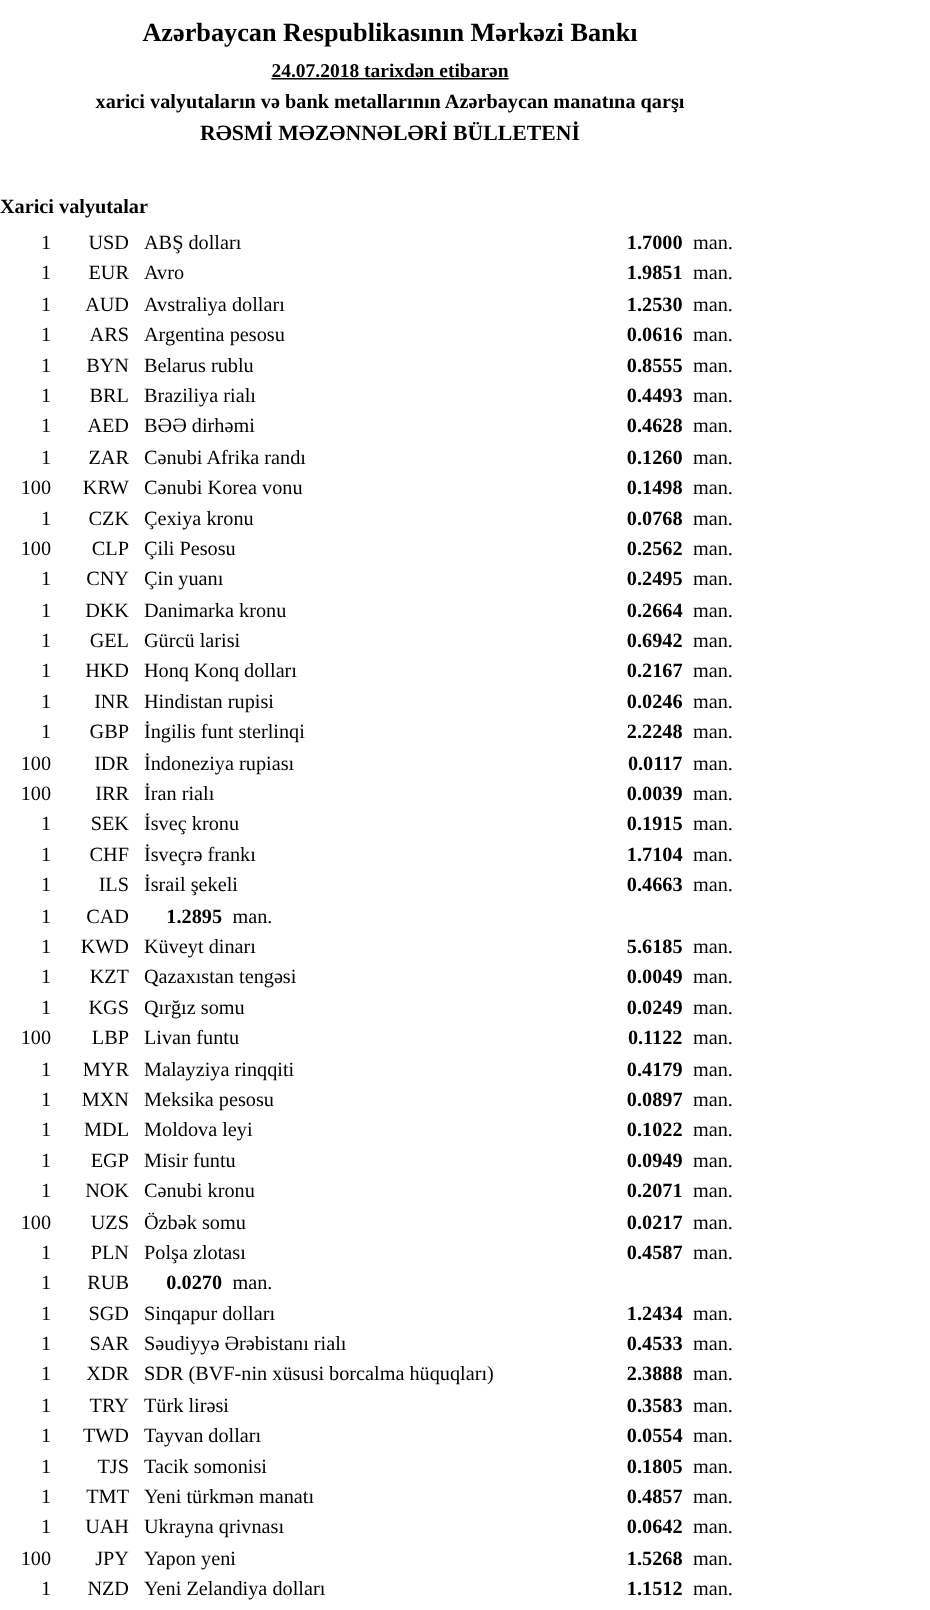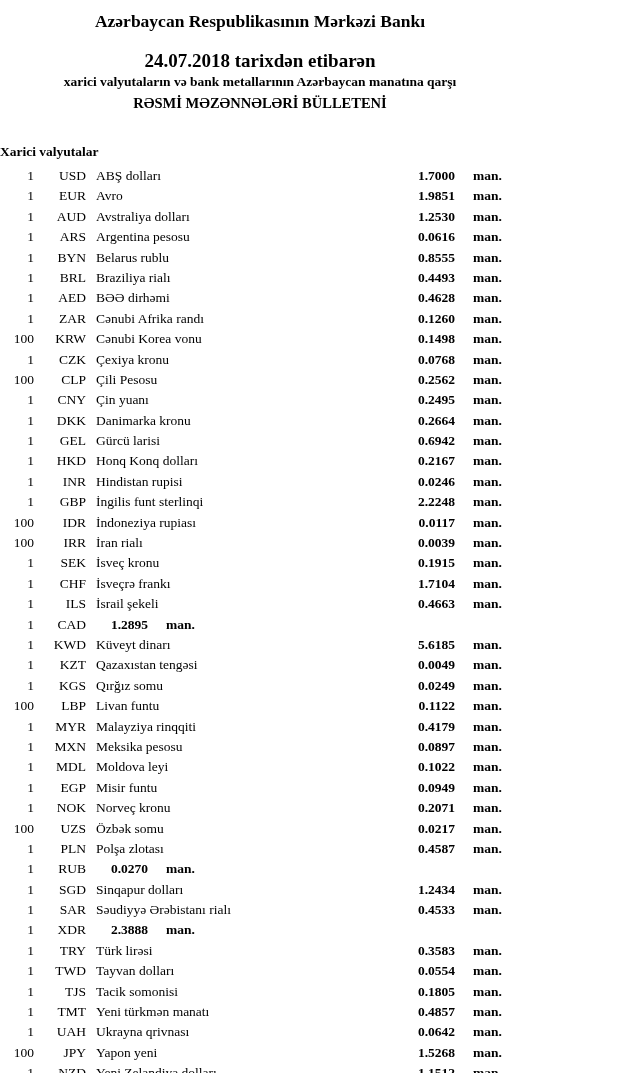--- a/index.html
+++ b/index.html
@@ -21,23 +21,24 @@
   }
   .hdr {
     text-align: center;
     font-weight: bold;
   }
   .hdr-title {
     font-size: 17.5px;
     line-height: 23px;
   }
   .hdr-date {
-    font-size: 19px;
+    font-size: 13px;
     line-height: 18px;
-    margin-top: 19px;
+    margin-top: 5px;
+    text-decoration: underline;
   }
   .hdr-sub {
     font-size: 13.5px;
     line-height: 18px;
     margin-top: 3px;
   }
   .hdr-bulletin {
     font-size: 14.5px;
     line-height: 19px;
     margin-top: 3px;
@@ -80,23 +81,22 @@
   }
   .rate {
     width: 62px;
     text-align: right;
     font-weight: bold;
     flex: 0 0 auto;
   }
   .unit {
     width: 40px;
     padding-left: 7px;
-    text-align: right;
+    text-align: left;
     flex: 0 0 auto;
-    font-weight: bold;
   }
 </style>
 </head>
 <body>
 
 <div class="page">
   <div class="hdr">
     <div class="hdr-title">Azərbaycan Respublikasının Mərkəzi Bankı</div>
     <div class="hdr-date">24.07.2018 tarixdən etibarən</div>
     <div class="hdr-sub">xarici valyutaların və bank metallarının Azərbaycan manatına qarşı</div>
@@ -349,21 +349,21 @@
     <span class="amount">1</span>
     <span class="code">EGP</span>
     <span class="name">Misir funtu</span>
     <span class="rate">0.0949</span>
     <span class="unit">man.</span>
   </div>
 
   <div class="row">
     <span class="amount">1</span>
     <span class="code">NOK</span>
-    <span class="name">Norveç kronu</span>
+    <span class="name">Cənubi kronu</span>
     <span class="rate">0.2071</span>
     <span class="unit">man.</span>
   </div>
 
   <div class="row">
     <span class="amount">100</span>
     <span class="code">UZS</span>
     <span class="name">Özbək somu</span>
     <span class="rate">0.0217</span>
     <span class="unit">man.</span>
@@ -396,20 +396,21 @@
     <span class="amount">1</span>
     <span class="code">SAR</span>
     <span class="name">Səudiyyə Ərəbistanı rialı</span>
     <span class="rate">0.4533</span>
     <span class="unit">man.</span>
   </div>
 
   <div class="row">
     <span class="amount">1</span>
     <span class="code">XDR</span>
+    <span class="name">SDR (BVF-nin xüsusi borcalma hüquqları)</span>
     <span class="rate">2.3888</span>
     <span class="unit">man.</span>
   </div>
 
   <div class="row">
     <span class="amount">1</span>
     <span class="code">TRY</span>
     <span class="name">Türk lirəsi</span>
     <span class="rate">0.3583</span>
     <span class="unit">man.</span>

